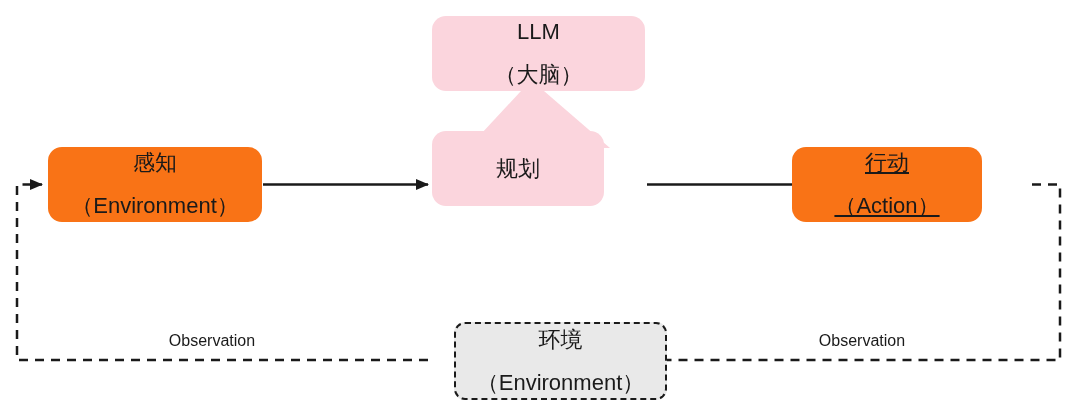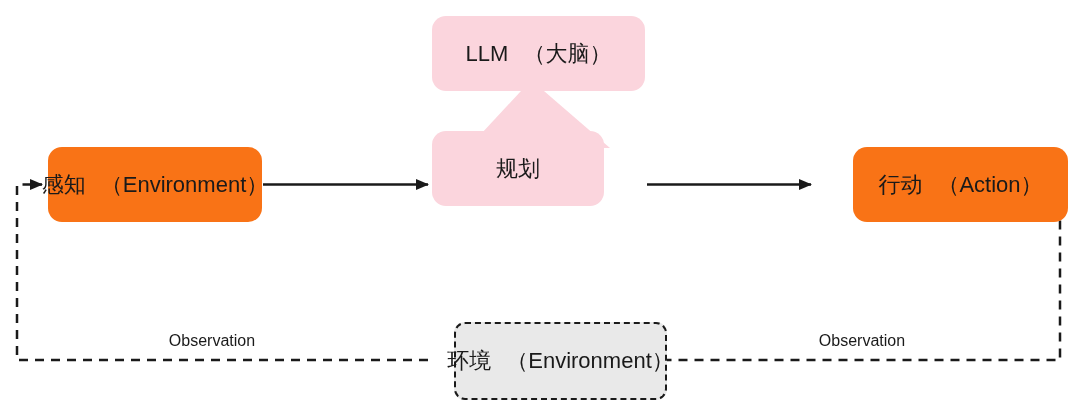--- a/index.html
+++ b/index.html
@@ -9,37 +9,37 @@
     height: 414px;
     background: #ffffff;
     font-family: "Liberation Sans", "DejaVu Sans", sans-serif;
     color: #1a1a1a;
     overflow: hidden;
   }
   #wires { position:absolute; left:0; top:0; width:1080px; height:414px; }
   .node {
     position: absolute;
     display: flex;
-    flex-direction: row;
+    flex-direction: column;
     align-items: center;
     justify-content: center;
     text-align: center;
     border-radius: 14px;
     font-size: 22px;
     line-height: 28px;
     box-sizing: border-box;
     gap: 15px;
   }
   .node .l1, .node .l2 { display:block; white-space:nowrap; }
   .pink   { background:#FBD5DD; }
   .yellow { background:#f97316; }
   .node-llm        { left:432px; top:16px;  width:213px; height:75px; }
   .node-perception { left:48px;  top:147px; width:214px; height:75px; }
   .node-planning   { left:432px; top:131px; width:172px; height:75px; }
-  .node-action     { left:853px; top:147px; width:215px; height:75px; }
+  .node-action     { left:792px; top:147px; width:190px; height:75px;text-decoration:underline; }
   .node-environment{
     left:430px; top:322px; width:213px; height:78px;
     background:#E9E9E9;
     border:2px dashed #1a1a1a;
     border-radius:11px;
     margin-left:24px;
   }
   .obs-label {
     position:absolute;
     top:329px;

